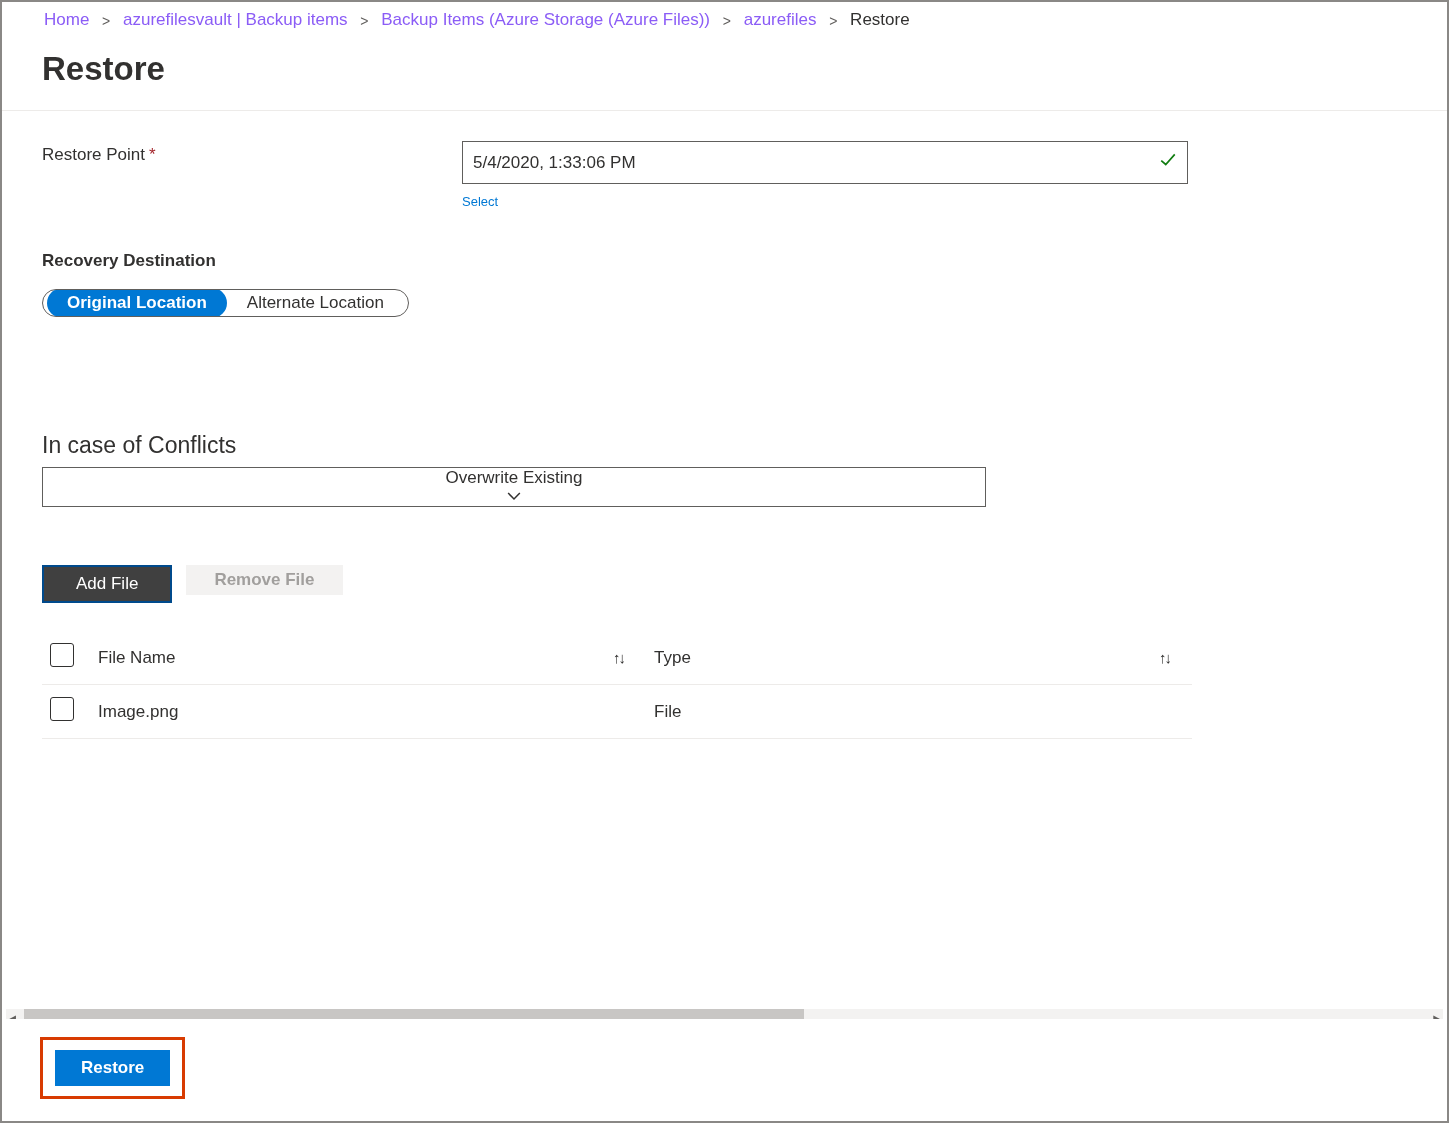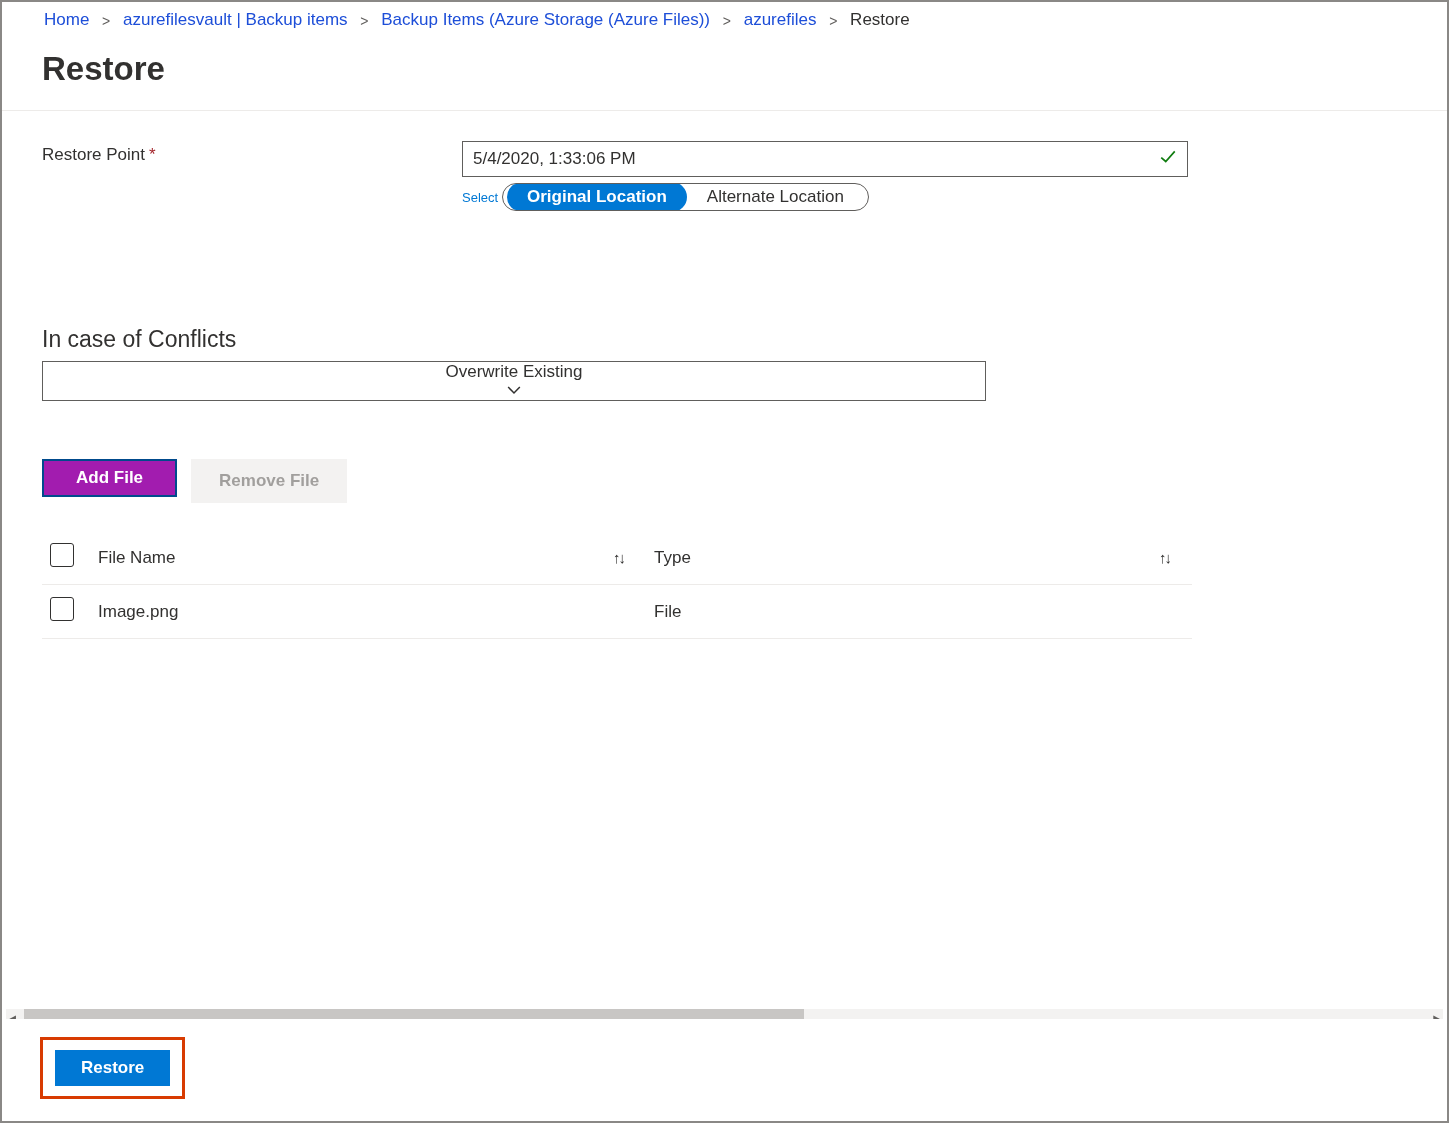--- a/index.html
+++ b/index.html
@@ -12,21 +12,21 @@
     width: 1449px;
     height: 1123px;
     position: relative;
     overflow: hidden;
   }
   .breadcrumb {
     padding: 8px 20px 8px 42px;
     font-size: 17px;
   }
   .breadcrumb a {
-    color: #1d4ed8;
+    color: #8b5cf6;
     text-decoration: none;
   }
   .breadcrumb .sep {
     color: #605e5c;
     margin: 0 8px;
     font-size: 14px;
     display: inline-block;
     vertical-align: middle;
   }
   .breadcrumb .current {
@@ -52,21 +52,21 @@
   .form-label {
     width: 420px;
     font-size: 17px;
     color: #323130;
     padding-top: 4px;
   }
   .required { color: #a4262c; margin-left: 4px; }
   .input-box {
     flex: 0 0 726px;
     border: 1px solid #605e5c;
-    height: 36px;
+    height: 43px;
     display: flex;
     align-items: center;
     padding: 0 10px;
     font-size: 17px;
     justify-content: space-between;
   }
   .check-icon { color: #107c10; font-size: 18px; }
   .select-link {
     margin-left: 420px;
     color: #0078d4;
@@ -126,37 +126,37 @@
   }
   .chev {
     width: 14px; height: 14px;
   }
   .btn-row {
     margin-top: 58px;
     display: flex;
     gap: 14px;
   }
   .btn-primary {
-    background: #a21caf;
+    background: #404040;
     color: #ffffff;
     border: 2px solid #004a8c;
     font-size: 17px;
-    font-weight: 700;
+    font-weight: 400;
     padding: 4px 32px;
     height: 38px;
     cursor: pointer;
   }
   .btn-disabled {
     background: #f3f2f1;
     color: #a19f9d;
     border: none;
     font-size: 17px;
     font-weight: 600;
     padding: 4px 28px;
-    height: 44px;
+    height: 30px;
     cursor: not-allowed;
   }
   .table {
     margin-top: 28px;
     width: 1150px;
   }
   .thead, .trow {
     display: flex;
     align-items: center;
     border-bottom: 1px solid #edebe9;
@@ -243,20 +243,21 @@
       <span>5/4/2020, 1:33:06 PM</span>
       <span class="check-icon">
         <svg width="18" height="18" viewBox="0 0 16 16">
             <path fill="none" stroke="#107c10" stroke-width="1.5" d="M2 8.5 L6 12 L14 3"></path>
           </svg>
       </span>
     </div>
   </div>
   <a class="select-link">Select</a>
 
+  <div class="section-heading">Recovery Destination</div>
 
   <div class="pill-group">
     <div class="pill active">Original Location</div>
     <div class="pill inactive">Alternate Location</div>
   </div>
 
   <div class="conflicts-label">In case of Conflicts</div>
   <div class="dropdown">
     <span>Overwrite Existing</span>
     <span>

